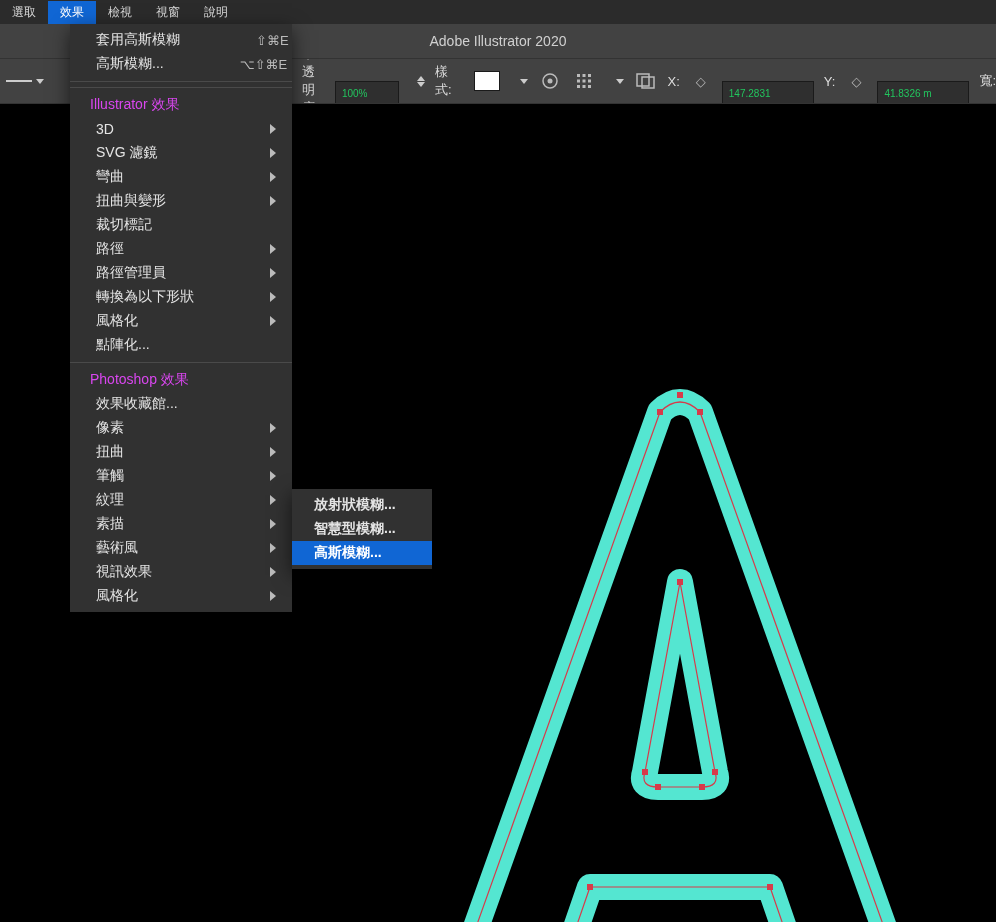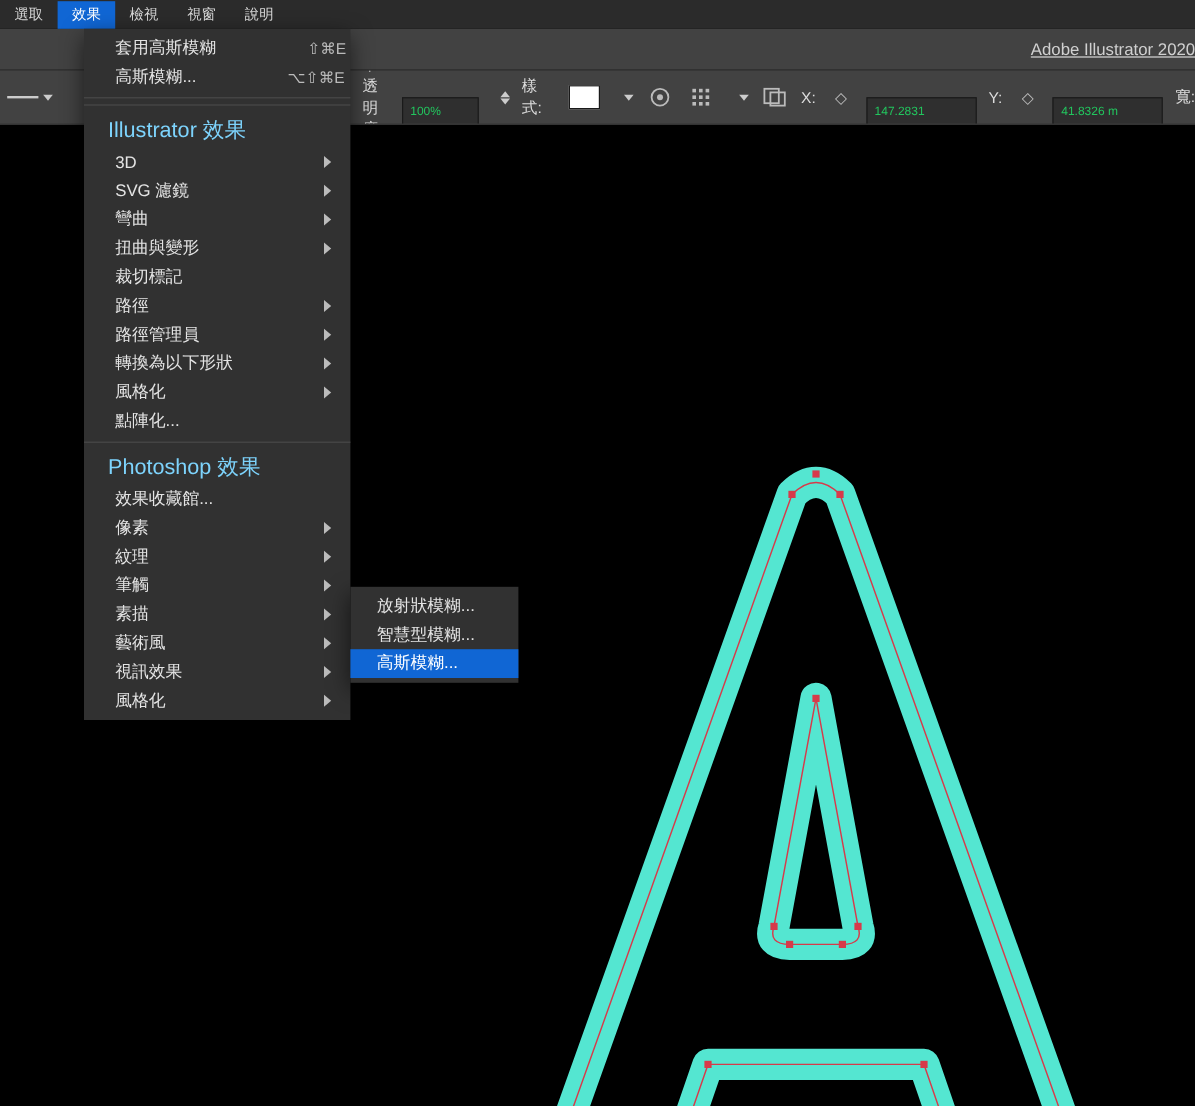--- a/index.html
+++ b/index.html
@@ -35,23 +35,22 @@
     text-align: center;
   }
   
   .titlebar {
     position: absolute;
     top: 24px; left: 0; right: 0;
     height: 34px;
     background: #424242;
     display: flex;
     align-items: center;
-    justify-content: flex-end;
+    justify-content: center;
     z-index: 50;
-    text-decoration: underline;
   }
   .titlebar .title {
     color: #d0d0d0;
     font-size: 14px;
   }
   
   .controlbar {
     position: absolute;
     top: 58px; left: 0; right: 0;
     height: 44px;
@@ -146,39 +145,40 @@
     margin-left: 14px;
   }
   .dropdown .row.highlight .sub-arrow { border-left-color: #fff; }
   .dropdown .sep {
     height: 1px;
     background: #4a4a4a;
     margin: 5px 0;
   }
   .dropdown .section-label {
     padding: 3px 16px 3px 20px;
-    color: #7dd3fc;
-    font-size: 18px;
+    color: #d946ef;
+    font-size: 14px;
   }
   .submenu {
     position: absolute;
     background: #313131;
     box-shadow: 0 6px 18px rgba(0,0,0,.6);
     padding: 4px 0;
     z-index: 300;
     min-width: 140px;
   }
   .submenu .row {
     display: flex;
     align-items: center;
     padding: 2px 20px 2px 22px;
     height: 20px;
     font-size: 14px;
     color: #e4e4e4;
     cursor: default;
+    font-weight: bold;
   }
   .submenu .row.highlight {
     background: #1066d4;
     color: #fff;
   }
   
   .neon-wrap {
     position: absolute;
     left: 420px;
     top: 280px;
@@ -394,25 +394,29 @@
   <div class="section-label">Photoshop 效果</div>
   <div id="ps-items">
       <div class="row">
         <span class="label">效果收藏館...</span>
       </div>
       <div class="row">
         <span class="label">像素</span>
         <span class="sub-arrow"></span>
       </div>
       <div class="row">
+        <span class="label">扭曲</span>
+        <span class="sub-arrow"></span>
+      </div>
+      <div class="row">
+        <span class="label">筆觸</span>
+        <span class="sub-arrow"></span>
+      </div>
+      <div class="row">
         <span class="label">紋理</span>
-        <span class="sub-arrow"></span>
-      </div>
-      <div class="row">
-        <span class="label">筆觸</span>
         <span class="sub-arrow"></span>
       </div>
       <div class="row">
         <span class="label">素描</span>
         <span class="sub-arrow"></span>
       </div>
       <div class="row">
         <span class="label">藝術風</span>
         <span class="sub-arrow"></span>
       </div>

